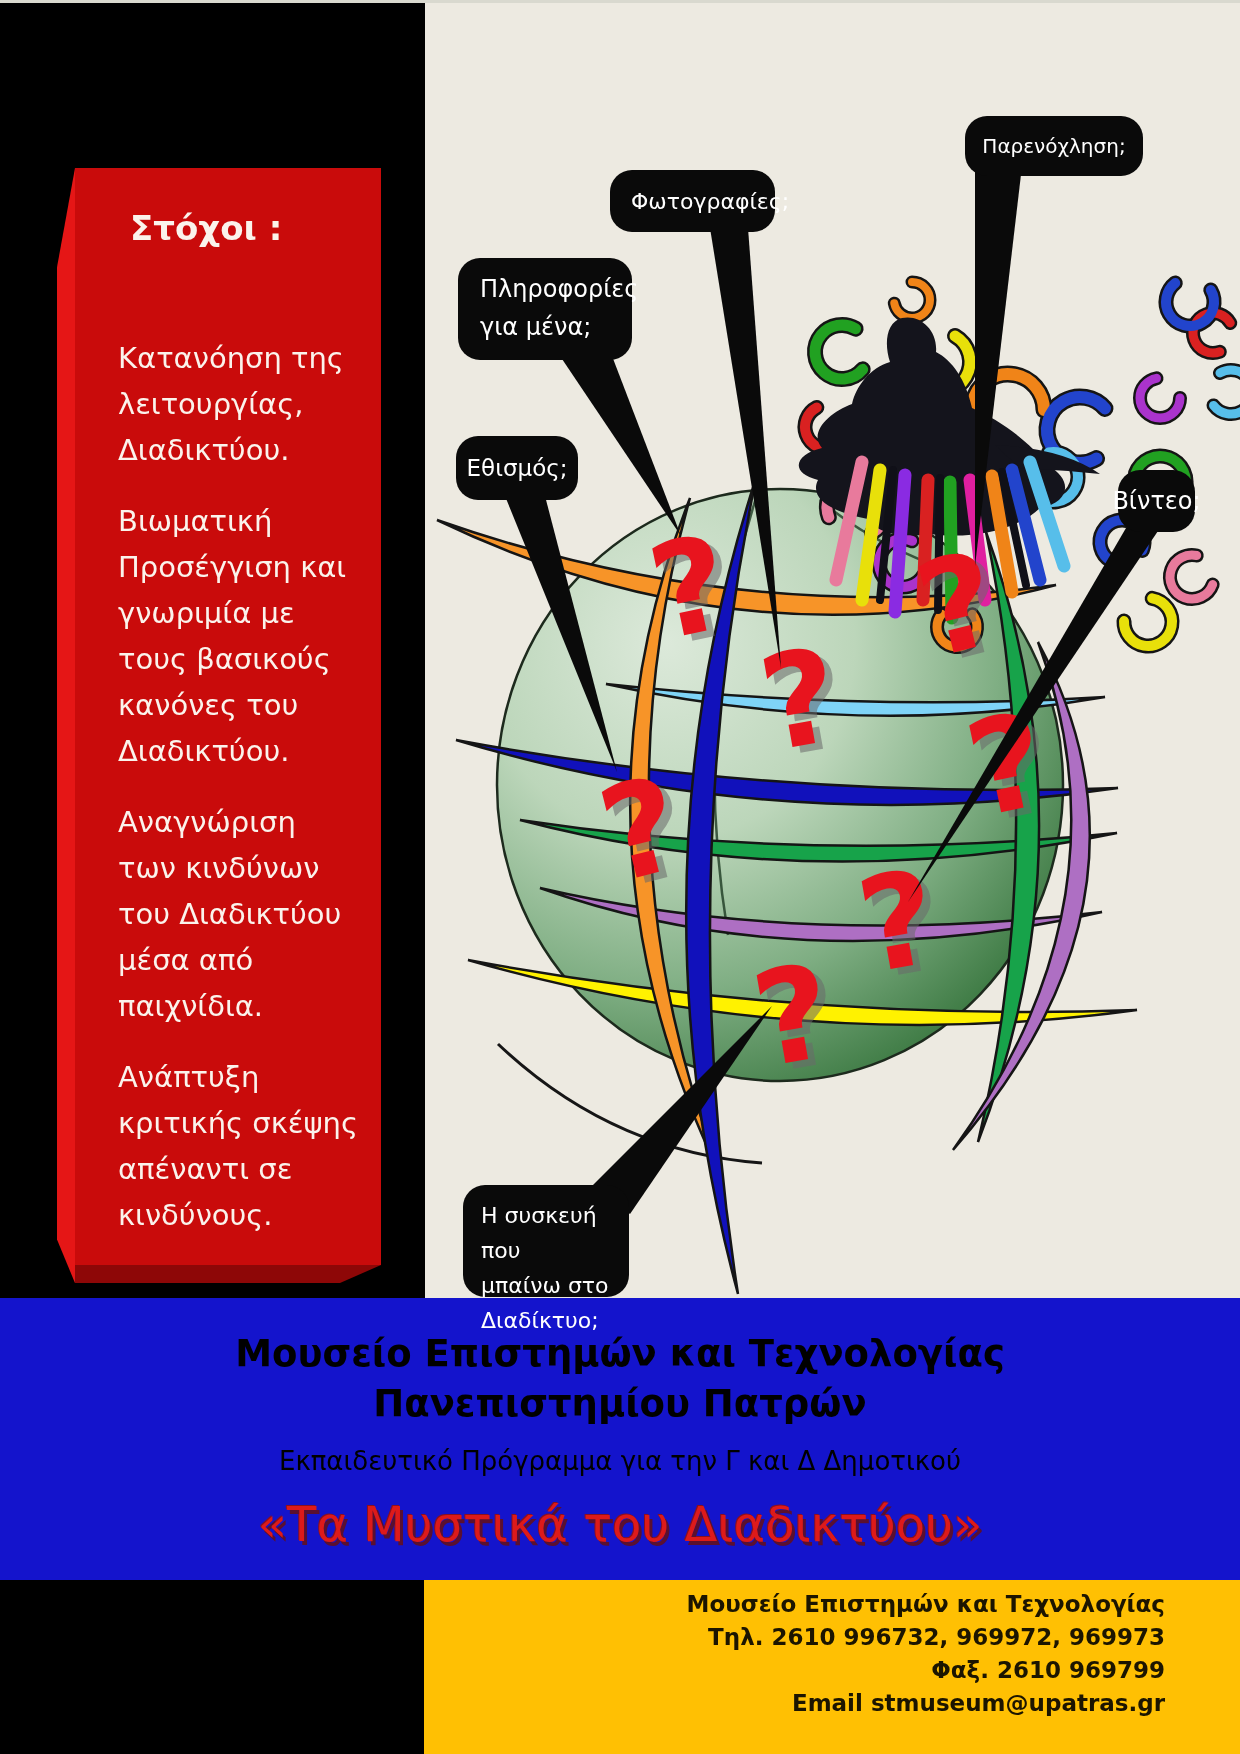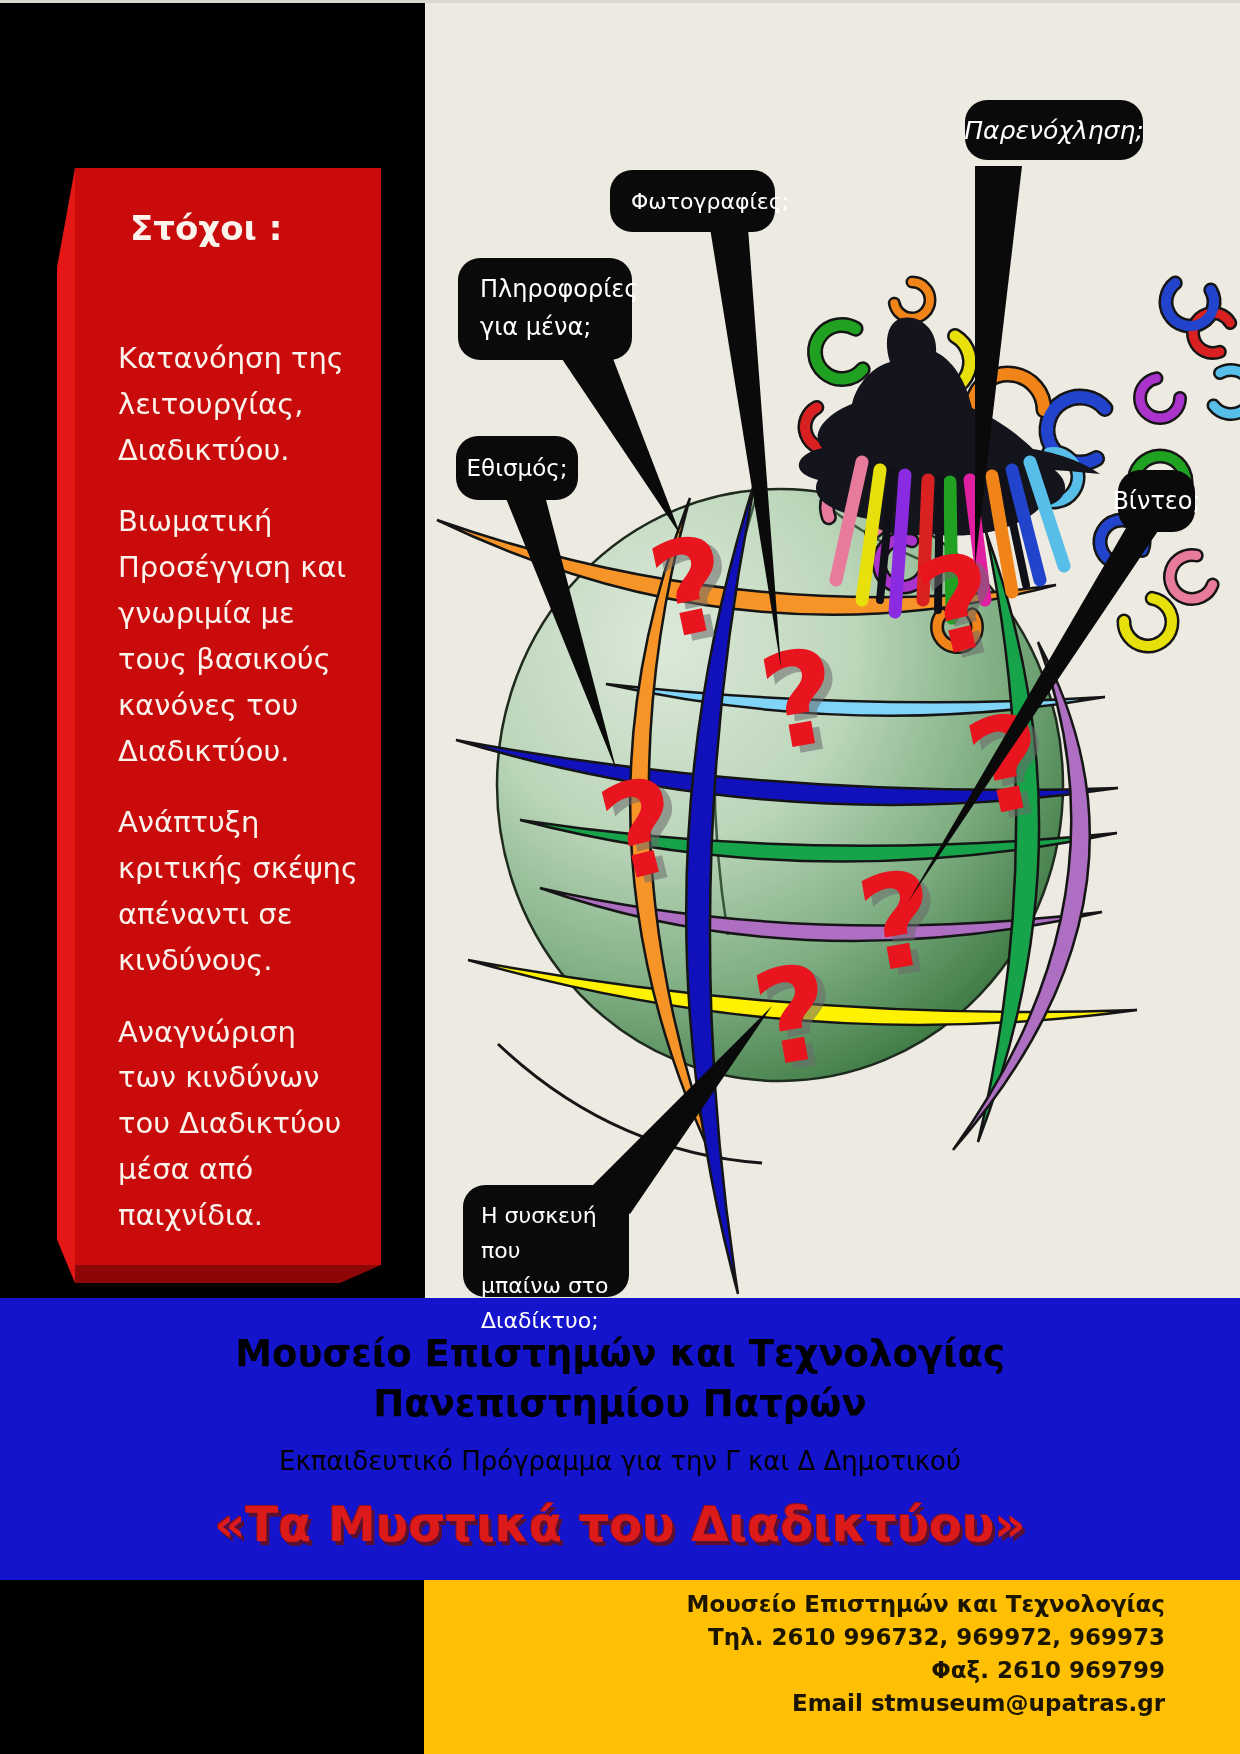--- a/index.html
+++ b/index.html
@@ -17,35 +17,35 @@
   #red-main{left:75px;top:168px;width:306px;height:1097px;background:#C90B0B;}
   #red-bevel{left:75px;top:1265px;width:306px;height:18px;background:#8E0707;
       clip-path:polygon(0 0,100% 0,86.6% 100%,0 100%);}
   #goals-text{left:118px;top:196px;width:262px;color:#FBF3EC;}
   #goals-title{font-size:34px;font-weight:bold;margin:12px 0 88px 12px;}
   .goal-item{font-size:29px;line-height:1.58;white-space:pre-line;margin:0 0 26px 0;}
   
   .bubble{position:absolute;background:#0A0A0A;color:#fff;border-radius:22px;
           white-space:pre-line;z-index:6;box-sizing:border-box;}
   .bubble.center{display:flex;align-items:center;justify-content:center;}
-  #bubble-harassment{left:965px;top:100px;width:178px;height:60px;font-size:25px;font-style:italic;}
+  #bubble-harassment{left:965px;top:116px;width:178px;height:60px;font-size:20px;}
   #bubble-photos{left:610px;top:170px;width:165px;height:62px;font-size:22px;padding-left:35px;}
   #bubble-info{left:458px;top:258px;width:174px;height:102px;font-size:24px;
                line-height:38px;padding:12px 10px 0 22px;}
   #bubble-addiction{left:456px;top:436px;width:122px;height:64px;font-size:23px;}
   #bubble-video{left:1118px;top:470px;width:77px;height:62px;font-size:24px;}
   #bubble-device{left:463px;top:1185px;width:166px;height:112px;font-size:22px;
                line-height:35px;padding:13px 8px 0 18px;}
   
   #blue-band{left:0;top:1298px;width:1240px;height:282px;background:#1414CC;color:#fff;}
   .band-line{position:absolute;left:0;width:1240px;text-align:center;}
   #band-museum1{top:1332px;font-size:37px;font-weight:bold;}
   #band-museum2{top:1382px;font-size:37px;font-weight:bold;}
   #band-program{top:1446px;font-size:26px;}
-  #band-title{top:1496px;font-size:48px;font-weight:bold;color:#DD1A1A;
+  #band-title{top:1496px;font-size:48px;font-weight:normal;color:#DD1A1A;
               text-shadow:3px 4px 0 #5a1030, -1px -1px 0 #8a1020;}
   
   #footer-black{left:0;top:1580px;width:424px;height:174px;background:#000;}
   #footer-yellow{left:424px;top:1580px;width:816px;height:174px;background:#FFC003;}
   #duration{left:95px;top:1650px;color:#fff;font-size:30px;font-weight:600;}
   #contact{left:424px;top:1588px;width:741px;text-align:right;color:#1C1500;
            font-size:23px;font-weight:bold;line-height:33px;}
 </style>
 </head>
 <body>
@@ -210,29 +210,29 @@
     <div id="goals-title">Στόχοι :</div>
     <div class="goal-item">Κατανόηση της
 λειτουργίας,
 Διαδικτύου.</div>
     <div class="goal-item">Βιωματική
 Προσέγγιση και
 γνωριμία με
 τους βασικούς
 κανόνες του
 Διαδικτύου.</div>
-    <div class="goal-item">Ανάπτυξη
-κριτικής σκέψης
-απέναντι σε
-κινδύνους.</div>
     <div class="goal-item">Αναγνώριση
 των  κινδύνων
 του Διαδικτύου
 μέσα από
 παιχνίδια.</div>
+    <div class="goal-item">Ανάπτυξη
+κριτικής σκέψης
+απέναντι σε
+κινδύνους.</div>
   </div>
 
   <div class="bubble center" id="bubble-harassment">Παρενόχληση;</div>
   <div class="bubble center" id="bubble-photos">Φωτογραφίες;</div>
   <div class="bubble" id="bubble-info">Πληροφορίες
 για μένα;</div>
   <div class="bubble center" id="bubble-addiction">Εθισμός;</div>
   <div class="bubble center" id="bubble-video">Βίντεο;</div>
   <div class="bubble" id="bubble-device">Η συσκευή που
 μπαίνω  στο

